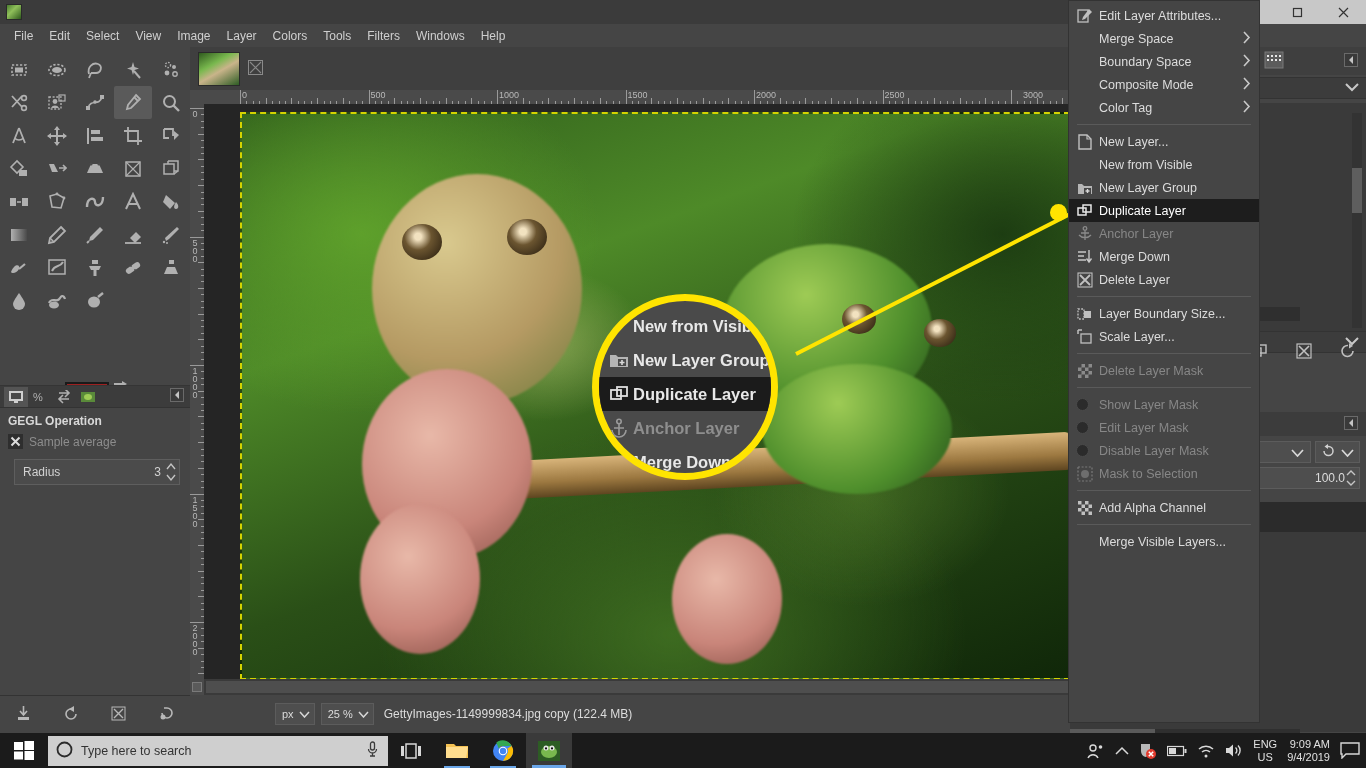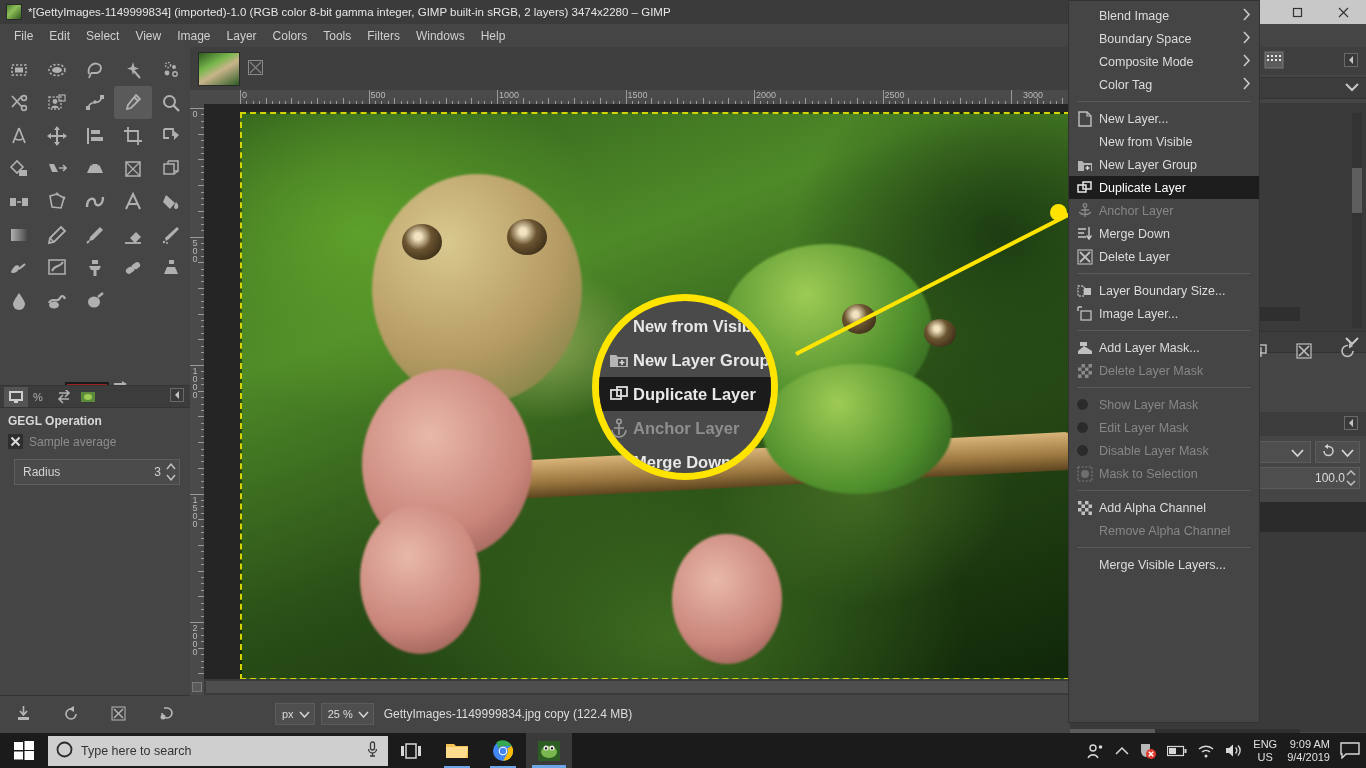--- a/index.html
+++ b/index.html
@@ -326,21 +326,20 @@
   .tray-lang { font-size:11px; line-height:13px; text-align:center; }
   .tray-ico { display:flex; align-items:center; justify-content:center; }
 </style>
 </head>
 <body>
 
 <div id="app">
 
   <div class="titlebar">
     <div class="tb-icon"></div>
-    <div class="tb-title">*[GettyImages-1149999834] (imported)-1.0 (RGB color 8-bit gamma integer, GIMP built-in sRGB, 2 layers) 3474x2280 – GIMP</div>
     <div class="tb-right">
       <div class="tb-btn">
         <svg width="13" height="13" viewBox="0 0 13 13">
             <rect x="2.5" y="2.5" width="8" height="8" fill="none" stroke="#333" stroke-width="1.2"></rect>
           </svg>
       </div>
       <div class="tb-btn">
         <svg width="13" height="13" viewBox="0 0 13 13">
             <path d="M2,2 L11,11 M11,2 L2,11" stroke="#333" stroke-width="1.2" fill="none"></path>
           </svg>
@@ -1224,21 +1223,30 @@
         <svg width="17" height="17" viewBox="0 0 17 17">
             <rect x="1" y="1" width="15" height="15" fill="none" stroke="#c0c0c0" stroke-width="1.2"></rect>
             <path d="M3.5,3.5 L13.5,13.5 M13.5,3.5 L3.5,13.5" stroke="#c0c0c0" stroke-width="1.8"></path>
           </svg>
       </span>
     </div>
   </div>
 
   <div class="ctxmenu" id="ctxmenu">
       <div class="ctxitem">
-        <span>Blend Image</span>
+        <span class="ctxicon">
+          <svg width="16" height="16" viewBox="0 0 16 16">
+            <rect x="1" y="2" width="10" height="12" fill="none" stroke="#c0c0c0" stroke-width="1.3"></rect>
+            <path d="M12,1 L15,4 L8,11 L5,12 L6,9 Z" fill="#c0c0c0"></path>
+          </svg>
+        </span>
+        <span>Edit Layer Attributes...</span>
+      </div>
+      <div class="ctxitem">
+        <span>Merge Space</span>
         <span class="ctxarrow"><svg width="9" height="13" viewBox="0 0 9 13">
             <path d="M2,1 L7,6.5 L2,12" stroke="#c8c8c8" stroke-width="1.6" fill="none"></path>
           </svg></span>
       </div>
       <div class="ctxitem">
         <span>Boundary Space</span>
         <span class="ctxarrow"><svg width="9" height="13" viewBox="0 0 9 13">
             <path d="M2,1 L7,6.5 L2,12" stroke="#c8c8c8" stroke-width="1.6" fill="none"></path>
           </svg></span>
       </div>
@@ -1323,32 +1331,23 @@
         </span>
         <span>Layer Boundary Size...</span>
       </div>
       <div class="ctxitem">
         <span class="ctxicon">
           <svg width="16" height="16" viewBox="0 0 16 16">
             <path d="M1,1 L5,1 M1,1 L1,5" stroke="#c0c0c0" stroke-width="1.5"></path>
             <rect x="4" y="5" width="10" height="9" fill="none" stroke="#c0c0c0" stroke-width="1.3"></rect>
           </svg>
         </span>
-        <span>Image Layer...</span>
+        <span>Scale Layer...</span>
       </div>
       <div class="ctxsep"></div>
-      <div class="ctxitem">
-        <span class="ctxicon">
-          <svg width="16" height="16" viewBox="0 0 16 16">
-            <path d="M1,11 L7,6 L15,11 L15,14 L1,14 Z" fill="#c0c0c0"></path>
-            <rect x="3" y="2" width="7" height="4" fill="#c0c0c0"></rect>
-          </svg>
-        </span>
-        <span>Add Layer Mask...</span>
-      </div>
       <div class="ctxitem disabled">
         <span class="ctxicon">
           <svg width="16" height="16" viewBox="0 0 16 16">
             <rect x="1" y="1" width="14" height="14" fill="#8a8a8a"></rect>
             <g fill="#454545">
               <rect x="1" y="1" width="3.5" height="3.5"></rect>
               <rect x="8" y="1" width="3.5" height="3.5"></rect>
               <rect x="4.5" y="4.5" width="3.5" height="3.5"></rect>
               <rect x="11.5" y="4.5" width="3.5" height="3.5"></rect>
               <rect x="1" y="8" width="3.5" height="3.5"></rect>
@@ -1393,23 +1392,20 @@
               <rect x="11.5" y="4.5" width="3.5" height="3.5"></rect>
               <rect x="1" y="8" width="3.5" height="3.5"></rect>
               <rect x="8" y="8" width="3.5" height="3.5"></rect>
               <rect x="4.5" y="11.5" width="3.5" height="3.5"></rect>
               <rect x="11.5" y="11.5" width="3.5" height="3.5"></rect>
             </g>
           </svg>
         </span>
         <span>Add Alpha Channel</span>
       </div>
-      <div class="ctxitem disabled">
-        <span>Remove Alpha Channel</span>
-      </div>
       <div class="ctxsep"></div>
       <div class="ctxitem">
         <span>Merge Visible Layers...</span>
       </div>
     </div>
 
   <div class="taskbar">
     <div class="startbtn">
       <svg width="20" height="20" viewBox="0 0 20 20">
           <rect x="0" y="1" width="9" height="8" fill="#ffffff"></rect>

